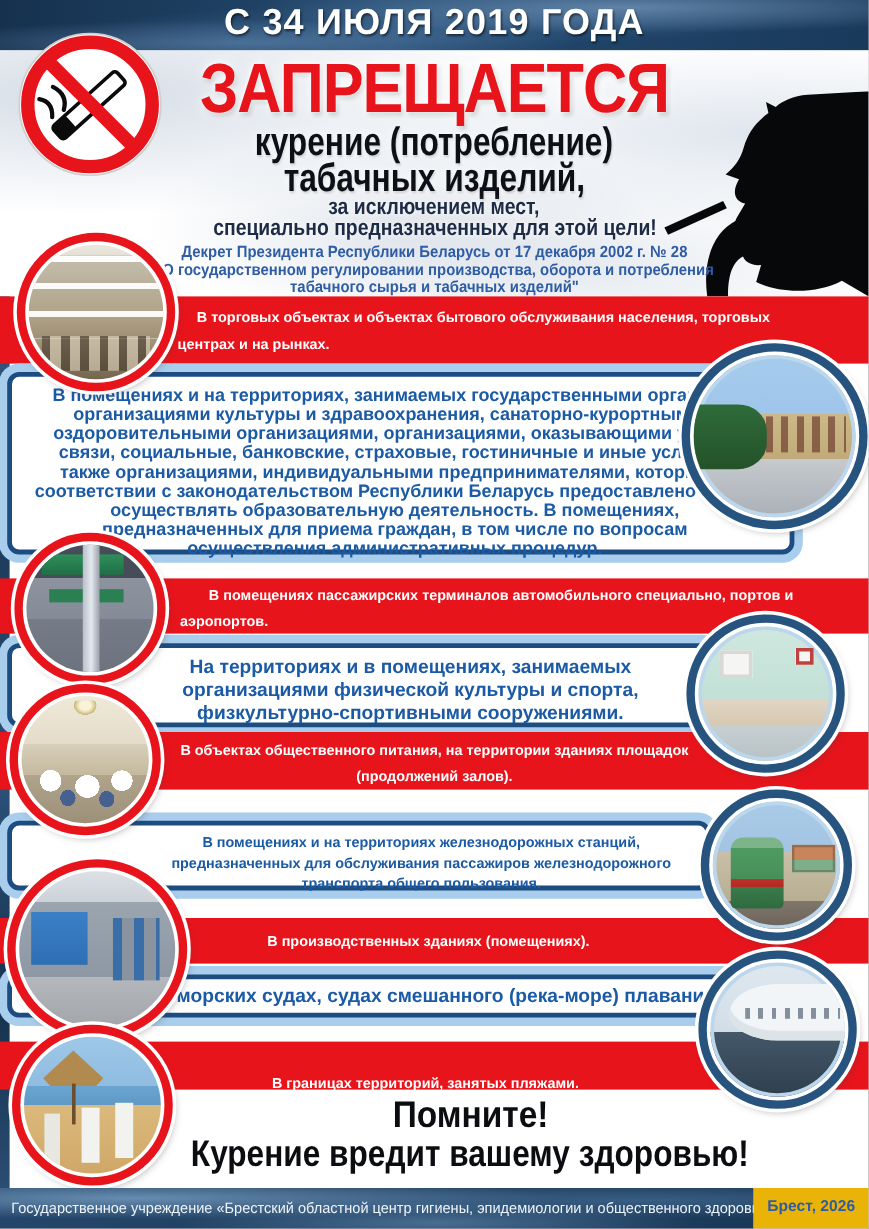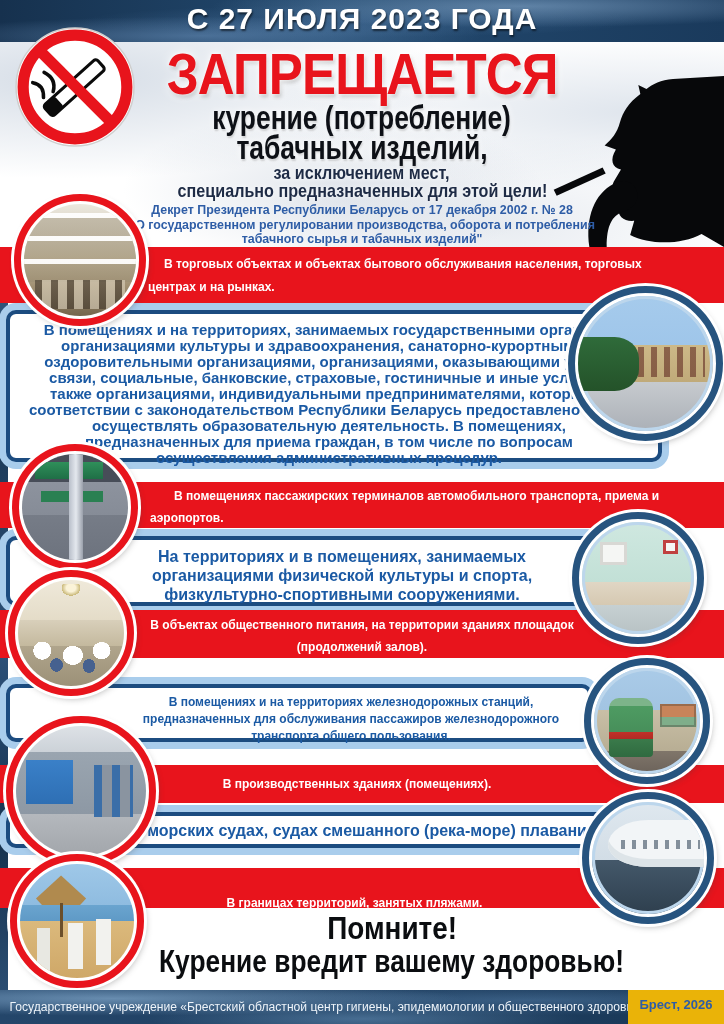--- a/index.html
+++ b/index.html
@@ -141,21 +141,21 @@
       clip-path:polygon(50% 0,100% 78%,88% 100%,12% 100%,0 78%);}
   .ph-beach::after{left:35%;top:34%;width:3%;height:30%;background:#6b4f2a;
       box-shadow:14px 26px 0 6px #f2f2ee,42px 22px 0 6px #f2f2ee,-18px 30px 0 5px #e8e8e2;}
 </style>
 </head>
 <body>
 
 <div class="poster">
 
   <div class="header-band">
-    <div class="date-line">С 27 ИЮЛЯ 2023 ГОДА</div>
+    <div class="date-line">С 34 ИЮЛЯ 2019 ГОДА</div>
   </div>
 
   <div class="title-area"></div>
 
   <div class="smoker">
     <svg width="204" height="171" viewBox="0 0 200 170" preserveAspectRatio="none">
       <path fill="#07080a" d="M200,0 L150,3 C138,4 130,8 124,13 L116,9 L118,18 C106,27 101,36 98,46 C95,57 90,63 83,69 L94,73 C88,83 90,91 99,93 L92,105 C88,113 94,119 103,119 L97,131 C95,139 102,145 112,144 L108,158 C127,168 158,168 178,157 L200,170 Z"></path>
       <path fill="#07080a" d="M84,97 L36,119 L33,113 L81,91 Z"></path>
       <path fill="#07080a" d="M68,170 C64,140 73,117 92,107 C101,102 109,105 113,111 C119,121 113,131 101,135 C90,139 85,149 85,170 Z"></path>
     </svg>
@@ -182,21 +182,21 @@
       </g>
       <circle cx="60" cy="60" r="51" fill="none" stroke="#e8141c" stroke-width="11"></circle>
       <line x1="25" y1="24" x2="96" y2="95" stroke="#e8141c" stroke-width="11"></line>
     </svg>
   </div>
 
   <div class="left-edge"></div>
 
   <div class="red-band band1">В торговых объектах и объектах бытового обслуживания населения, торговых центрах и на рынках.</div>
   <div class="white-box box2">В помещениях и на территориях, занимаемых государственными органами, организациями культуры и здравоохранения, санаторно-курортными и оздоровительными организациями, организациями, оказывающими услуги связи, социальные, банковские, страховые, гостиничные и иные услуги, а также организациями, индивидуальными предпринимателями, которым в соответствии с законодательством Республики Беларусь предоставлено право осуществлять образовательную деятельность. В помещениях, предназначенных для приема граждан, в том числе по вопросам осуществления административных процедур.</div>
-  <div class="red-band band3">В помещениях пассажирских терминалов автомобильного транспорта, приема и аэропортов.</div>
+  <div class="red-band band3">В помещениях пассажирских терминалов автомобильного специально, портов и аэропортов.</div>
   <div class="white-box box4">На территориях и в помещениях, занимаемых организациями физической культуры и спорта, физкультурно-спортивными сооружениями.</div>
   <div class="red-band band5">В объектах общественного питания, на территории зданиях площадок (продолжений залов).</div>
   <div class="white-box box6">В помещениях и на территориях железнодорожных станций, предназначенных для обслуживания пассажиров железнодорожного транспорта общего пользования.</div>
   <div class="red-band band7">В производственных зданиях (помещениях).</div>
   <div class="white-box box8">На морских судах, судах смешанного (река-море) плавания.</div>
   <div class="red-band band9">В границах территорий, занятых пляжами.</div>
 
   <div class="reminder">
     <div class="rem1"><span class="cx">Помните!</span></div>
     <div class="rem2"><span class="cx">Курение вредит вашему здоровью!</span></div>

